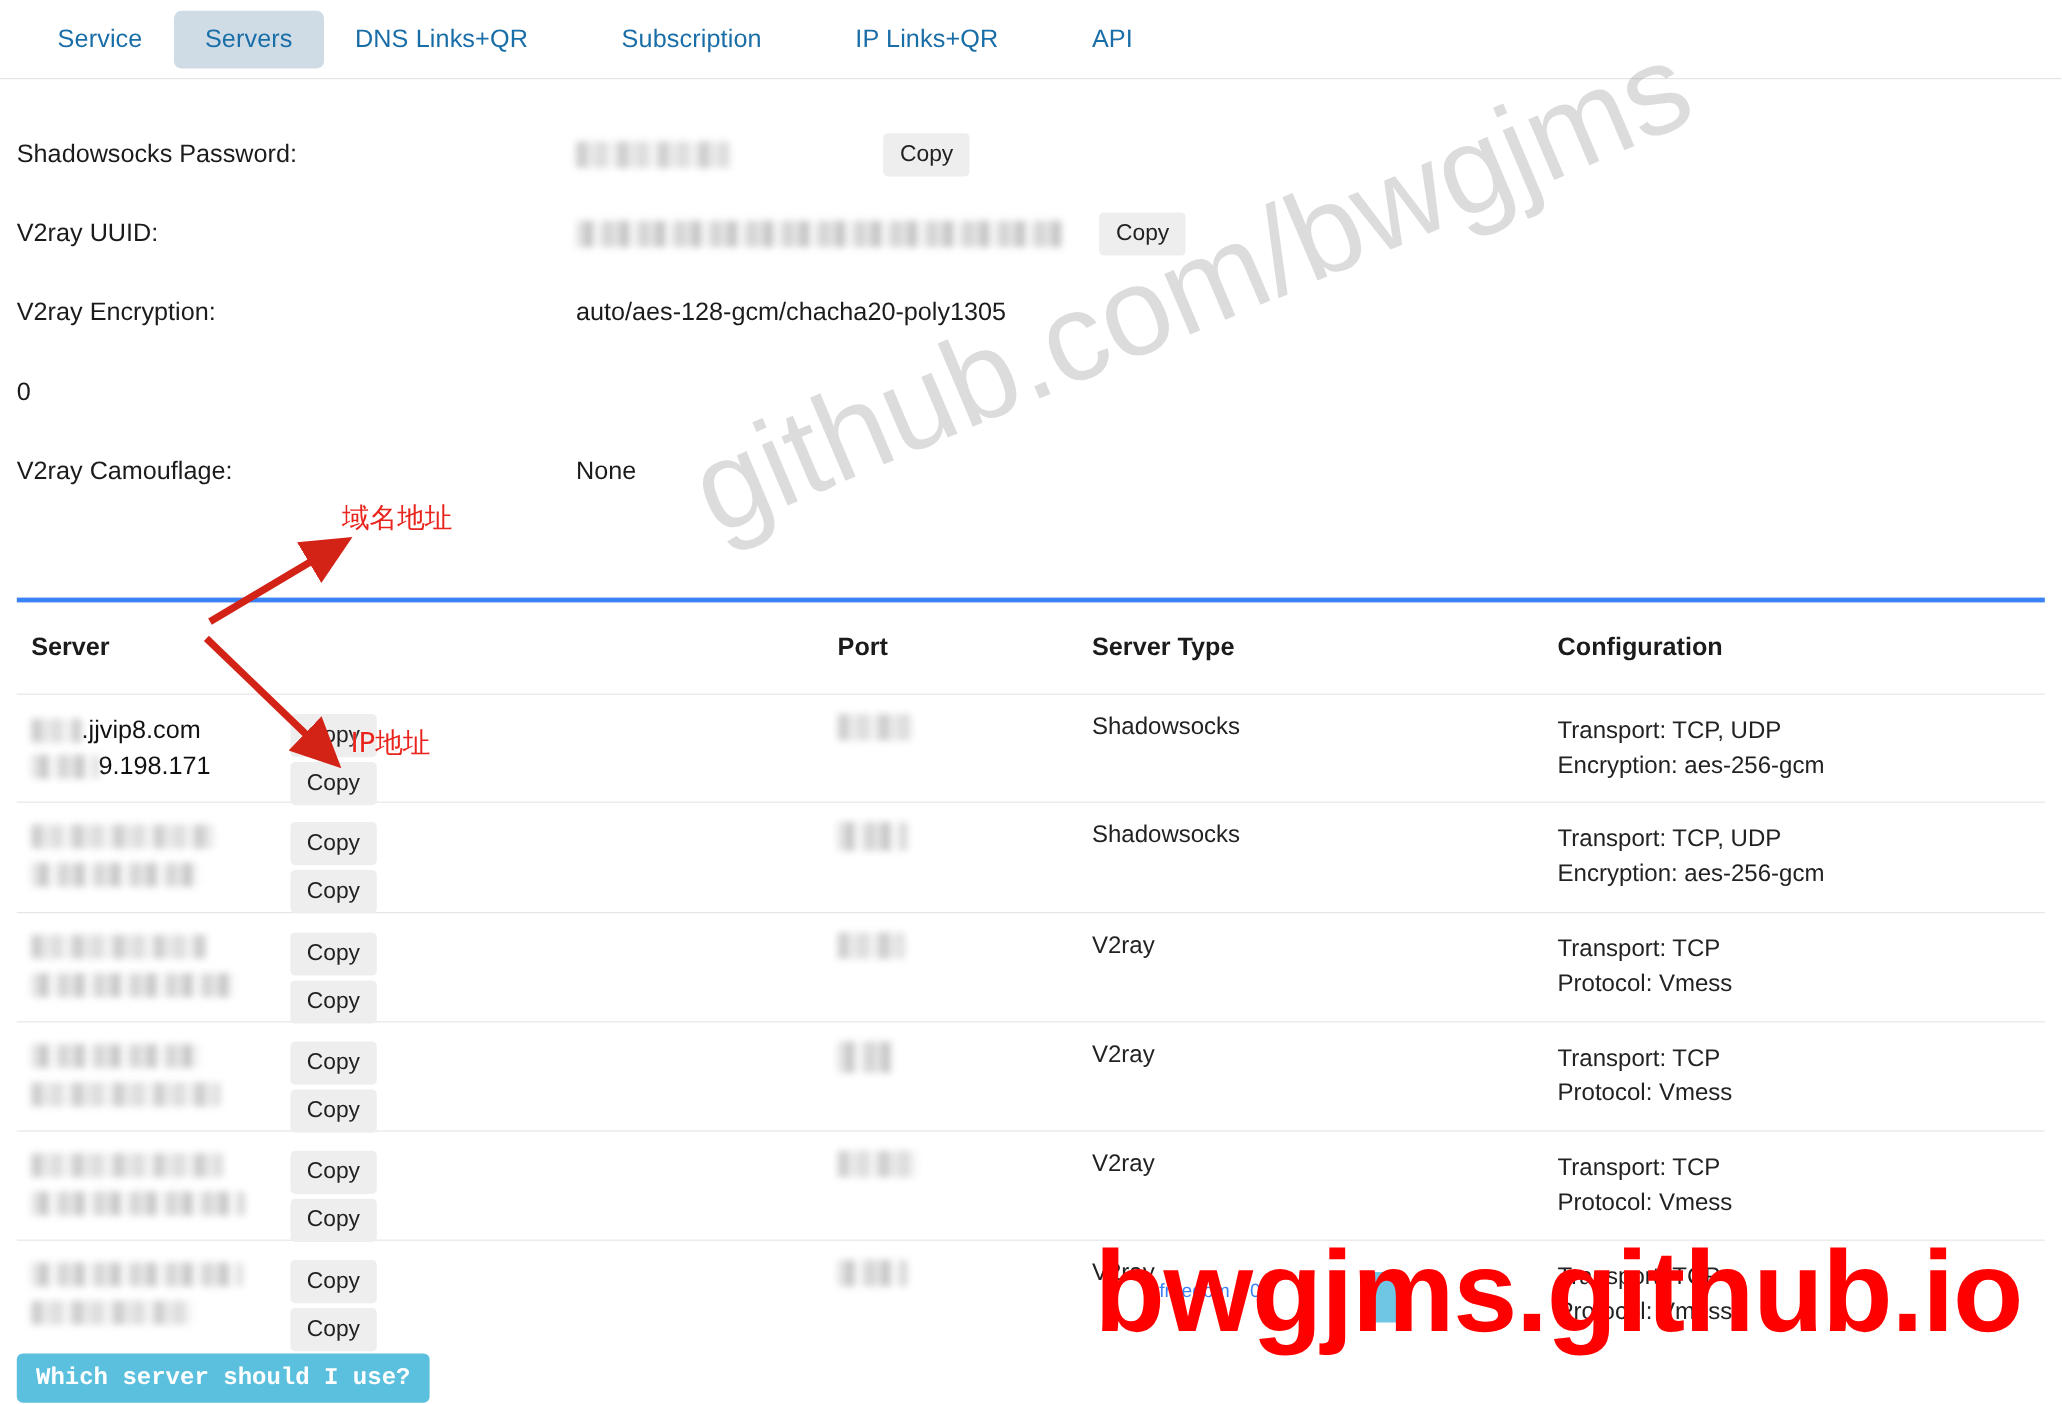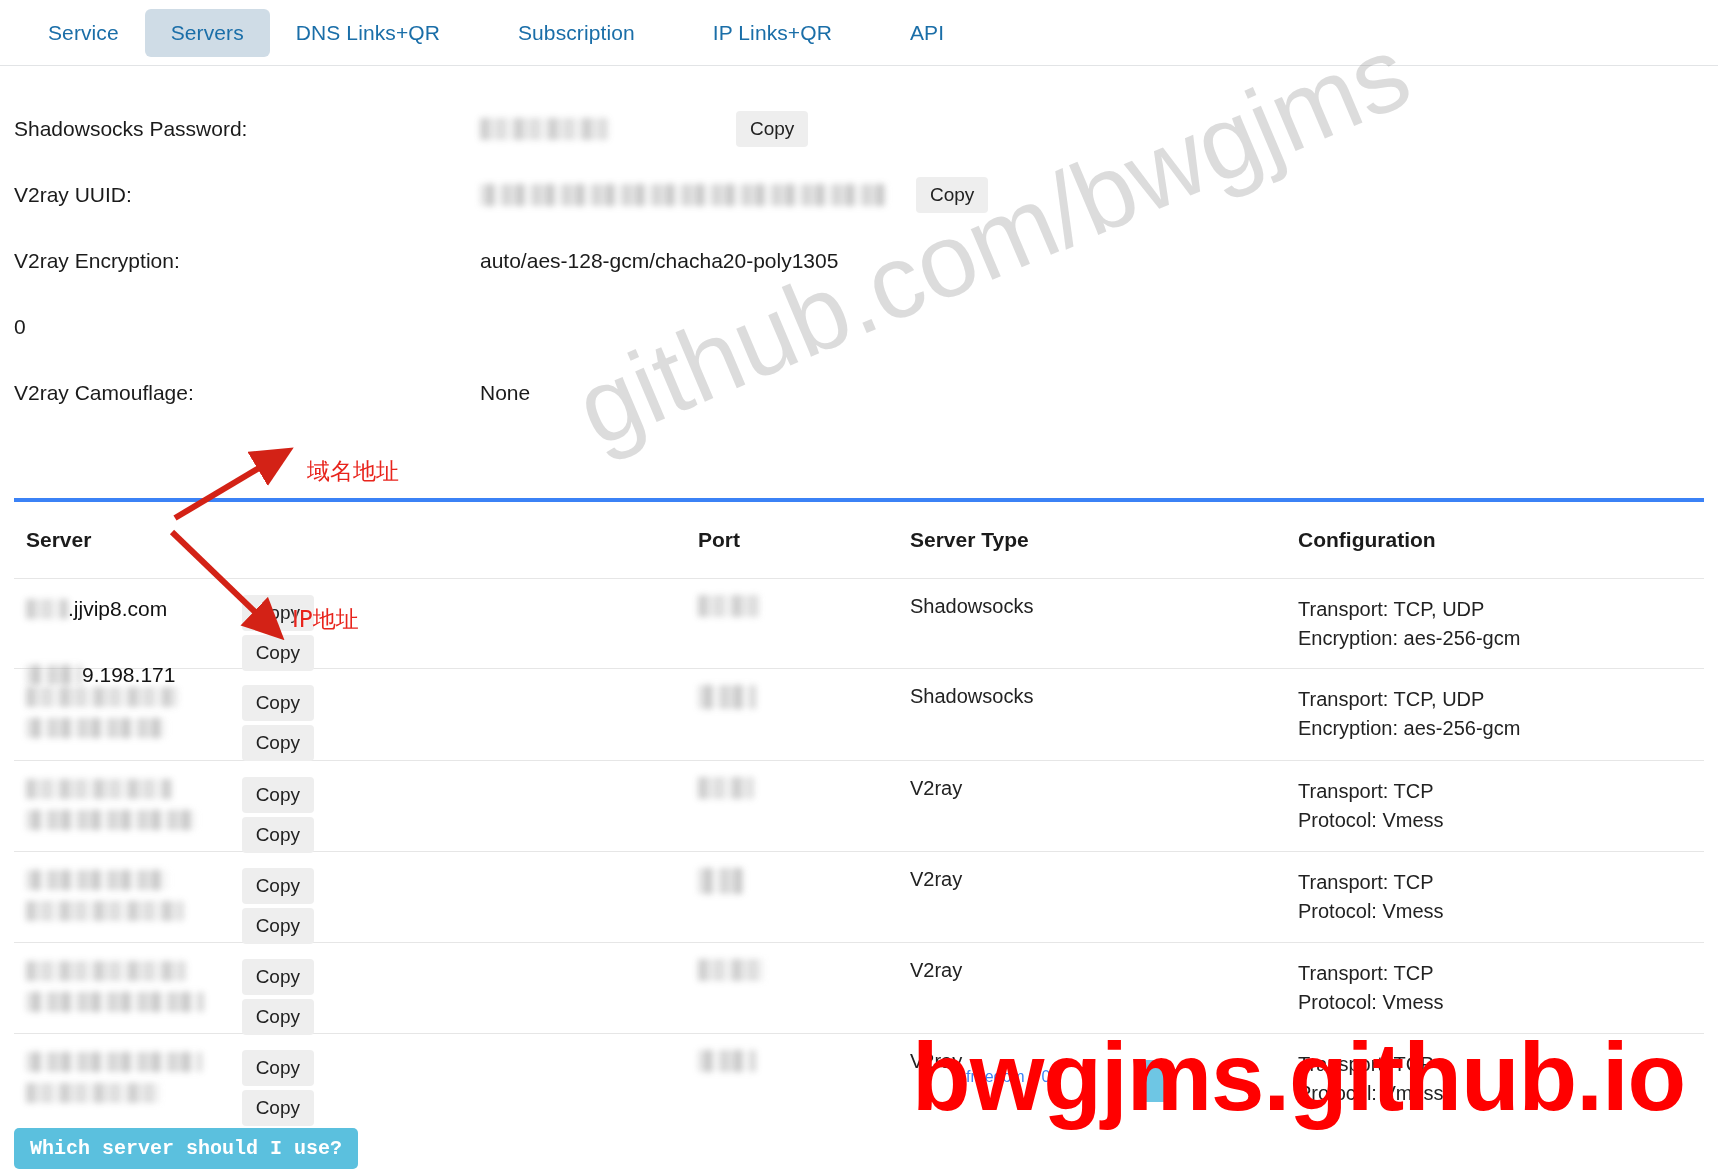--- a/index.html
+++ b/index.html
@@ -263,21 +263,21 @@
     </div>
 
     <div class="trow" style="height:90px;">
       <div class="c-server td">
         <div class="server-cell">
           <div class="server-vals">
             <div style="display:flex;align-items:center;">
               <span class="blur-bar" style="width:42px;height:20px;"></span>
                 <span class="srv-text">.jjvip8.com</span>
             </div>
-            <div style="display:flex;align-items:center;margin-top:36px;">
+            <div style="display:flex;align-items:center;">
               <span class="blur-bar b2" style="width:56px;height:20px;"></span>
                 <span class="srv-text">9.198.171</span>
             </div>
           </div>
           <div class="server-btns">
             <button class="copy-btn">Copy</button>
             <button class="copy-btn">Copy</button>
           </div>
         </div>
       </div>
@@ -448,20 +448,20 @@
       <marker id="ah" markerWidth="7" markerHeight="7" refX="5.5" refY="3.3" orient="auto">
         <path d="M0,0 L7,3.3 L0,6.6 z" fill="#d32216"></path>
       </marker>
     </defs>
 
     <line x1="175" y1="518" x2="286" y2="452" stroke="#d32216" stroke-width="6" marker-end="url(#ah)"></line>
 
     <line x1="172" y1="532" x2="278" y2="634" stroke="#d32216" stroke-width="6" marker-end="url(#ah)"></line>
   </svg>
 
-  <div class="anno" style="left:307px; top:416px;margin-top:40px;">域名地址</div>
+  <div class="anno" style="left:285px; top:416px;">域名地址</div>
   <div class="anno" style="left:292px; top:604px;">IP地址</div>
 
   <div class="wm-red">bwgjms.github.io</div>
 
   <button class="bottom-btn">Which server should I use?</button>
 
 </div>
 
 </body></html>

